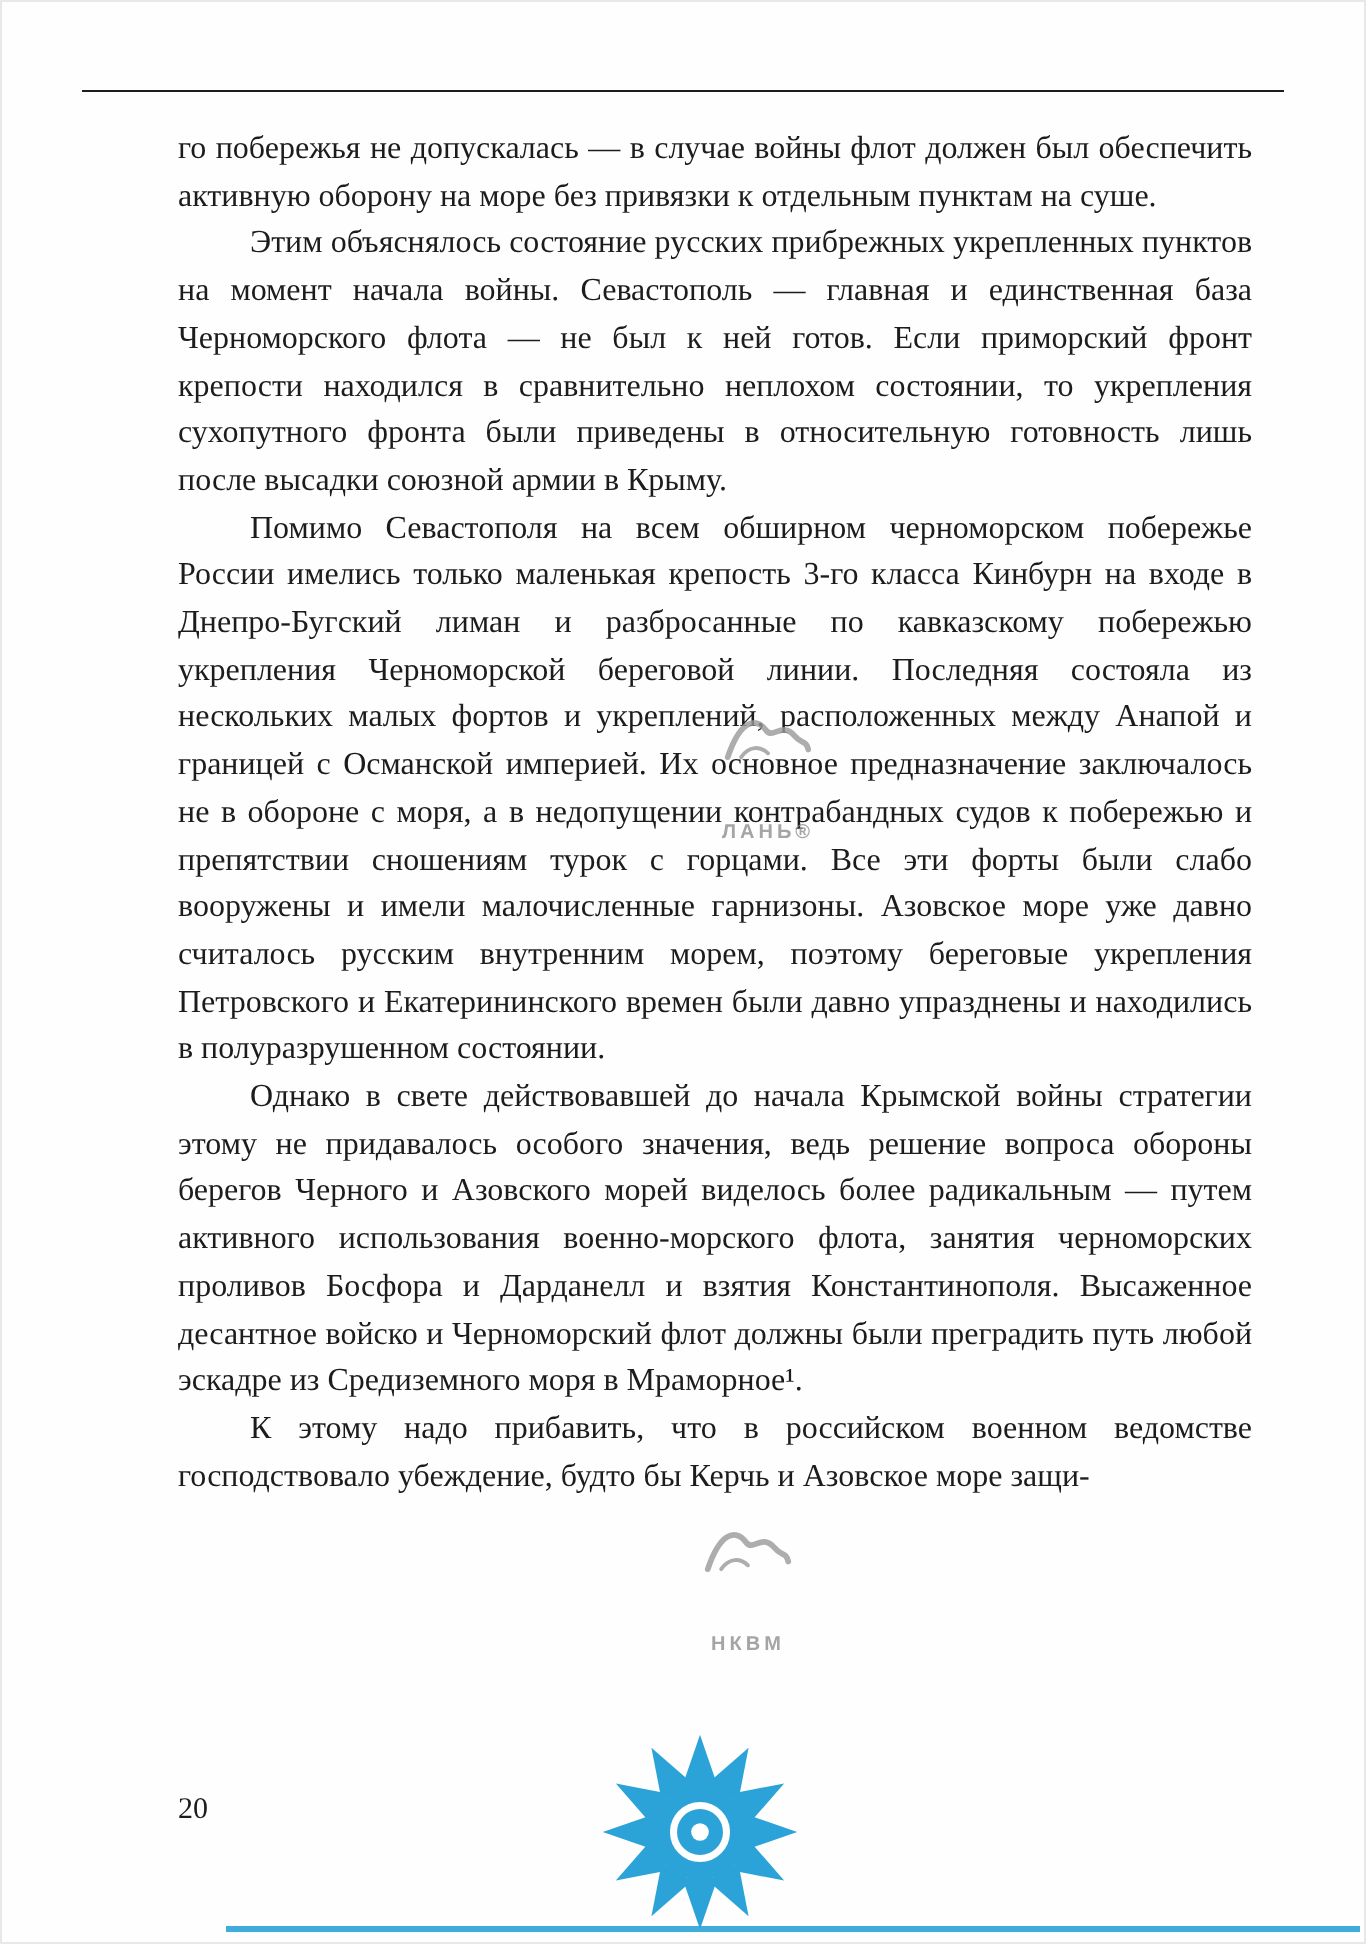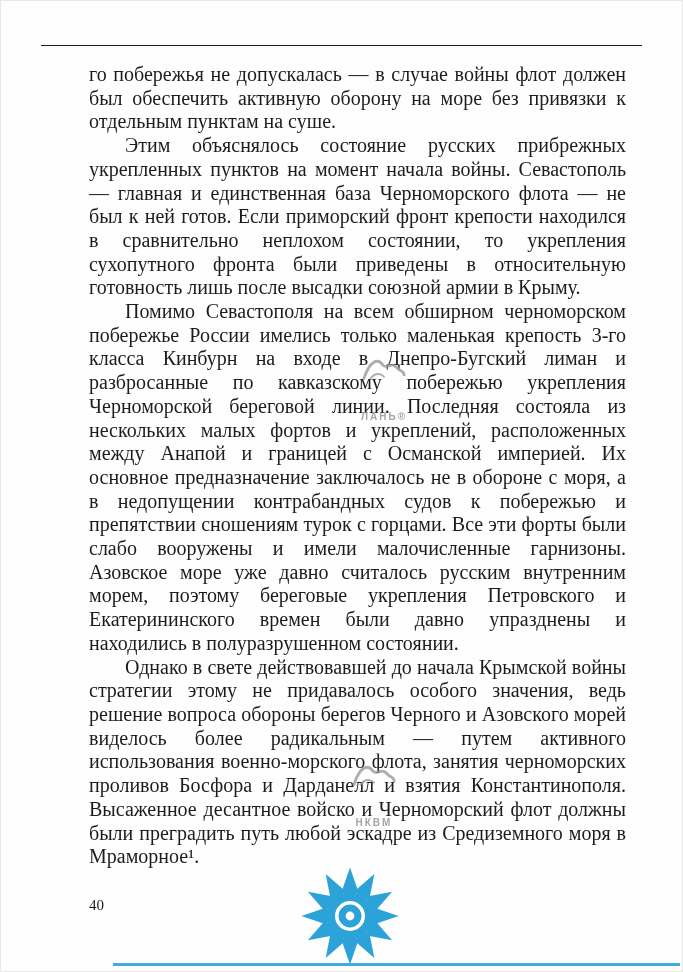--- a/index.html
+++ b/index.html
@@ -18,21 +18,21 @@
   .top-rule {
     position: absolute;
     top: 44px; left: 40px; right: 40px;
     border: none;
     border-top: 1.6px solid #1d1d1d;
   }
   .text-block {
     position: absolute;
     top: 62px; left: 88px;
     width: 537px;
-    font-size: 20px;
+    font-size: 16px;
     line-height: 23.7px;
     text-align: justify;
   }
   .text-block p { text-indent: 36px; }
   .text-block p.cont { text-indent: 0; }
   .footnote {
     position: absolute;
     top: 848px; left: 88px;
     width: 537px;
     font-size: 12.8px;
@@ -106,24 +106,25 @@
 
 <div class="page">
 
   <hr class="top-rule">
 
   <div class="text-block">
     <p class="cont">го побережья не допускалась — в случае войны флот должен был обеспечить активную оборону на море без привязки к отдельным пунктам на суше.</p>
     <p>Этим объяснялось состояние русских прибрежных укрепленных пунктов на момент начала войны. Севастополь — главная и единственная база Черноморского флота — не был к ней готов. Если приморский фронт крепости находился в сравнительно неплохом состоянии, то укрепления сухопутного фронта были приведены в относительную готовность лишь после высадки союзной армии в Крыму.</p>
     <p>Помимо Севастополя на всем обширном черноморском побережье России имелись только маленькая крепость 3-го класса Кинбурн на входе в Днепро-Бугский лиман и разбросанные по кавказскому побережью укрепления Черноморской береговой линии. Последняя состояла из нескольких малых фортов и укреплений, расположенных между Анапой и границей с Османской империей. Их основное предназначение заключалось не в обороне с моря, а в недопущении контрабандных судов к побережью и препятствии сношениям турок с горцами. Все эти форты были слабо вооружены и имели малочисленные гарнизоны. Азовское море уже давно считалось русским внутренним морем, поэтому береговые укрепления Петровского и Екатерининского времен были давно упразднены и находились в полуразрушенном состоянии.</p>
     <p>Однако в свете действовавшей до начала Крымской войны стратегии этому не придавалось особого значения, ведь решение вопроса обороны берегов Черного и Азовского морей виделось более радикальным — путем активного использования военно-морского флота, занятия черноморских проливов Босфора и Дарданелл и взятия Константинополя. Высаженное десантное войско и Черноморский флот должны были преградить путь любой эскадре из Средиземного моря в Мраморное¹.</p>
+    <p>К этому надо прибавить, что в российском военном ведомстве господствовало убеждение, будто бы Керчь и Азовское море защи-</p>
   </div>
 
 
-  <div class="page-number">40</div>
+  <div class="page-number">20</div>
 
   <div class="lan-stamp stamp1">
     <svg viewBox="0 0 48 28">
       <path d="M3 24 C9 6 17 2 23 10 C27 15 31 5 38 13 C41 17 44 15 45 20" fill="none" stroke="#9a9a9a" stroke-width="3" stroke-linecap="round"></path>
       <path d="M10 24 C14 18 20 18 24 22" fill="none" stroke="#9a9a9a" stroke-width="2" stroke-linecap="round"></path>
     </svg>
     <span class="lan-label">ЛАНЬ®</span>
   </div>
 
   <div class="lan-stamp stamp2">

